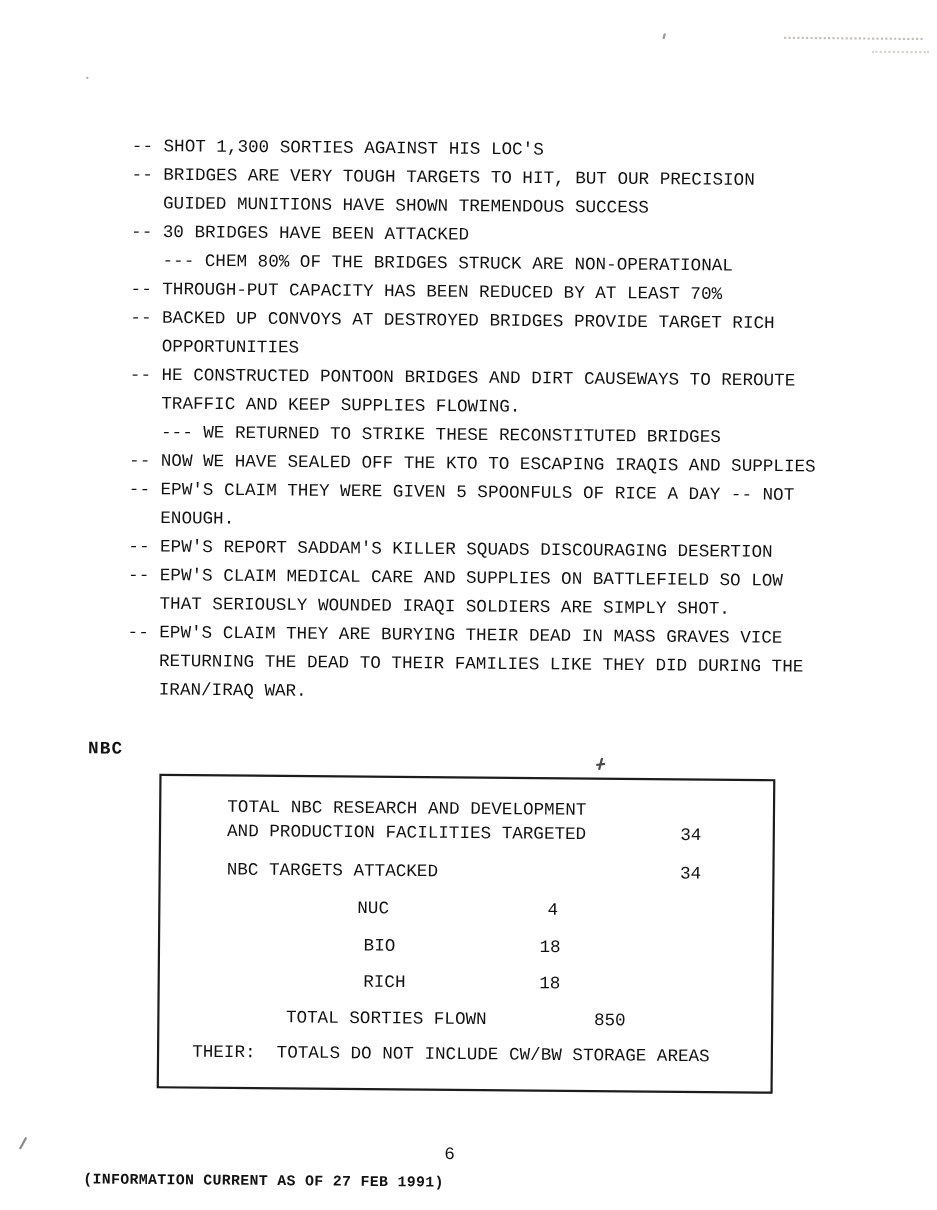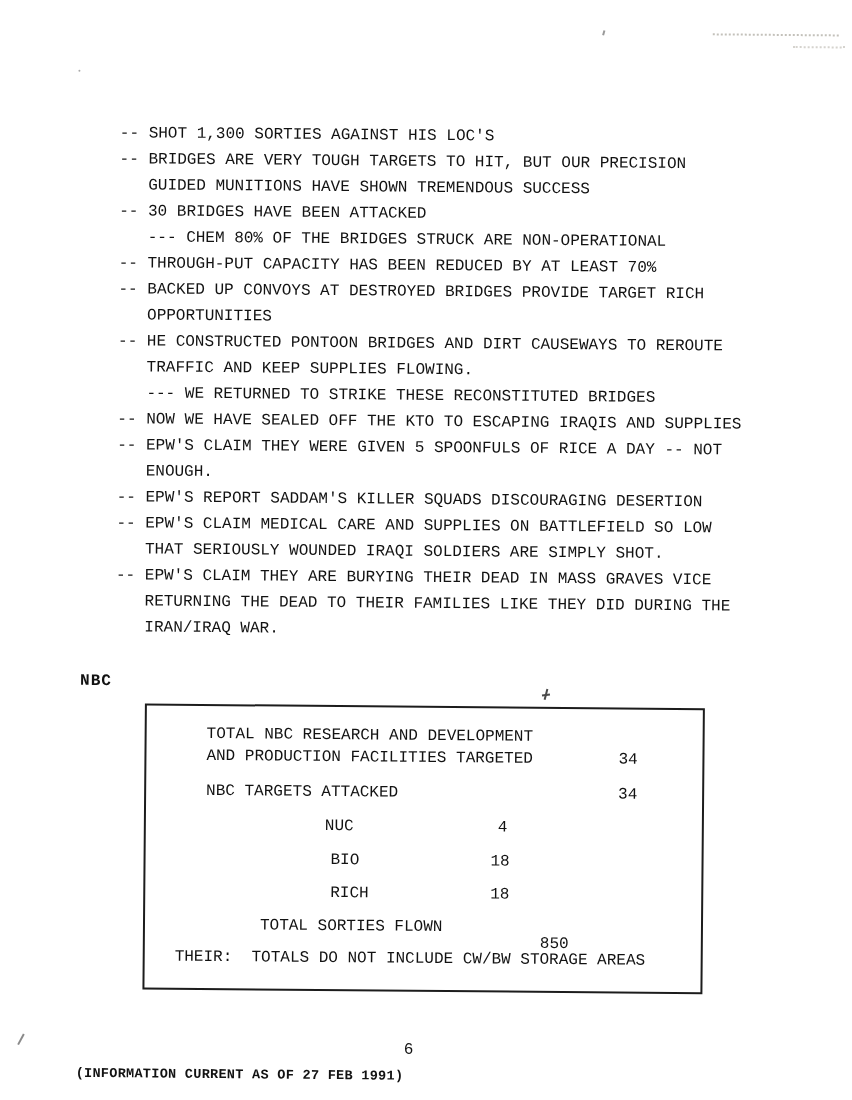--- a/index.html
+++ b/index.html
@@ -108,21 +108,21 @@
     <div class="line" style="left:179px;top:110px">NUC</div>
     <div class="line u" style="left:352px;top:110px">4</div>
 
     <div class="line" style="left:185px;top:144px">BIO</div>
     <div class="line u" style="left:345px;top:144px">18</div>
 
     <div class="line" style="left:185px;top:177px">RICH</div>
     <div class="line u" style="left:345px;top:177px">18</div>
 
     <div class="line" style="left:115px;top:210px">TOTAL SORTIES FLOWN</div>
-    <div class="line u" style="left:395px;top:226px">850</div>
+    <div class="line u" style="left:395px;top:210px">850</div>
 
     <div class="line" style="left:30px;top:242px"><span>THEIR:</span><span class="gap2"></span><span>TOTALS DO NOT INCLUDE CW/BW STORAGE AREAS</span></div>
   </div>
 
   <div class="pageno">6</div>
   <div class="footer">(INFORMATION CURRENT AS OF 27 FEB 1991)</div>
 
 </div>
 
 </body></html>

